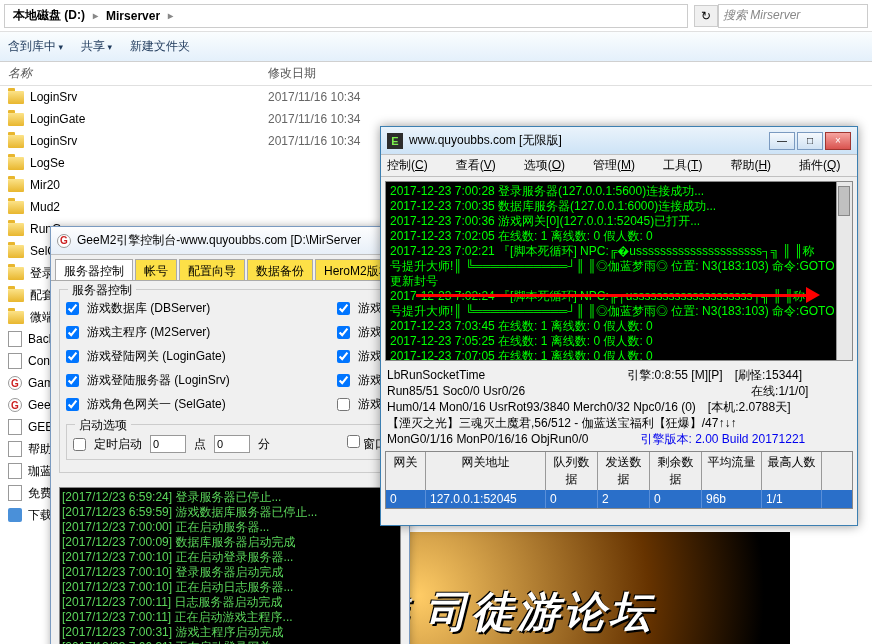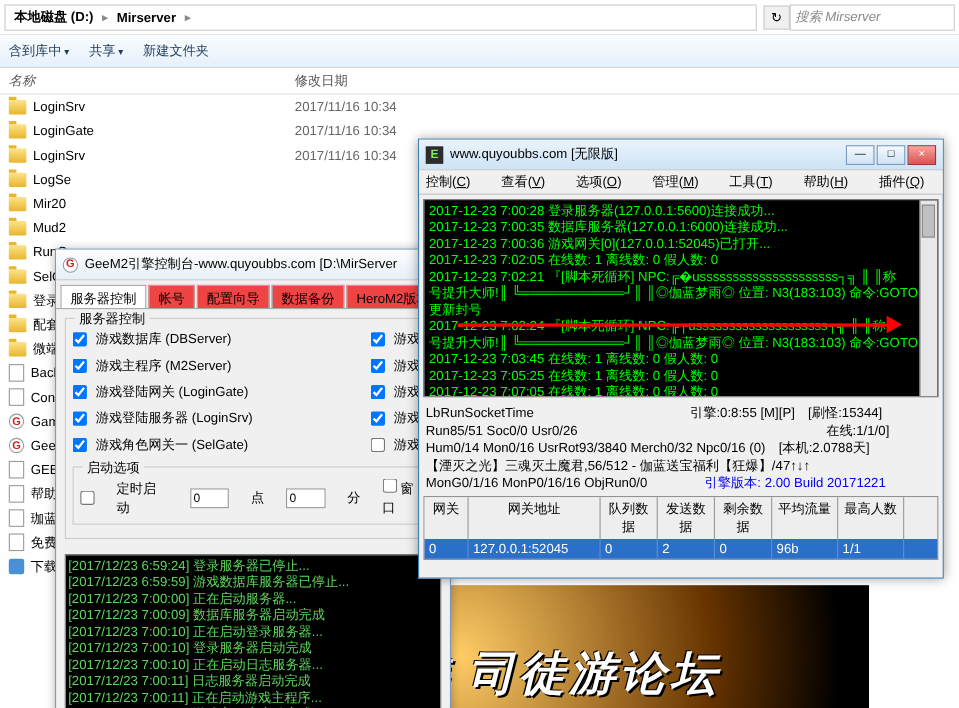--- a/index.html
+++ b/index.html
@@ -32,29 +32,29 @@
 .g-ico { width: 14px; height: 14px; border-radius: 50%; background: #fff; border: 1px solid #999; color: #c22; font-weight: bold; font-size: 10px; display: inline-flex; align-items: center; justify-content: center; }
 .txt-ico { width: 14px; height: 16px; background: #fff; border: 1px solid #999; }
 .dl-ico { width: 14px; height: 14px; background: #4a90d9; border-radius: 2px; }
 
 
 .win-geem2 { position: absolute; left: 50px; top: 164px; width: 360px; height: 470px; background: #f0f0f0; border: 1px solid #7a9ac0; box-shadow: 0 0 8px rgba(0,0,0,.3); }
 .win-title { height: 28px; background: linear-gradient(#fdfdfe, #e7eff8); display: flex; align-items: center; padding: 0 6px; gap: 6px; border-bottom: 1px solid #c0c0c0; }
 .win-title .title-text { flex: 1; color: #000; white-space: nowrap; overflow: hidden; }
 .tabs { display: flex; height: 26px; background: #f0f0f0; padding: 4px 4px 0; gap: 2px; border-bottom: 1px solid #aaa; }
 .tab { padding: 3px 8px; background: #fff; border: 1px solid #aaa; border-bottom: none; font-size: 12px; }
-.tab.inactive { background: #ef4444; }
+.tab.inactive { background: #fde047; }
 
 .panel { padding: 8px; }
 .group { border: 1px solid #ccc; padding: 6px; margin-bottom: 6px; position: relative; }
 .group-title { position: absolute; top: -8px; left: 8px; background: #f0f0f0; padding: 0 4px; font-size: 12px; }
 .chk-row { display: flex; align-items: center; height: 24px; gap: 4px; }
 .chk-row label { flex: 1; }
 .chk-row input[type=checkbox] { margin-right: 4px; }
-.launch-row { display: flex; align-items: center; gap: 20px; margin-top: 4px; }
+.launch-row { display: flex; align-items: center; gap: 8px; margin-top: 4px; }
 .spin { width: 36px; height: 18px; border: 1px solid #999; background: #fff; display: inline-flex; align-items: center; padding: 0 2px; font-size: 11px; }
 
 
 .term-dark { background: #000; border: 1px solid #888; margin: 0 8px 6px; height: 200px; overflow: hidden; padding: 2px; font-family: "SimSun", monospace; font-size: 12px; line-height: 15px; }
 .term-dark .ln { white-space: nowrap; }
 .term-dark .ts { color: #5bd75b; }
 .term-dark .tx { color: #5bd75b; }
 
 
 .win-quy { position: absolute; left: 380px; top: 64px; width: 478px; height: 400px; background: #f0f0f0; border: 1px solid #3c7fb1; box-shadow: 0 0 10px rgba(0,0,0,.4); }

